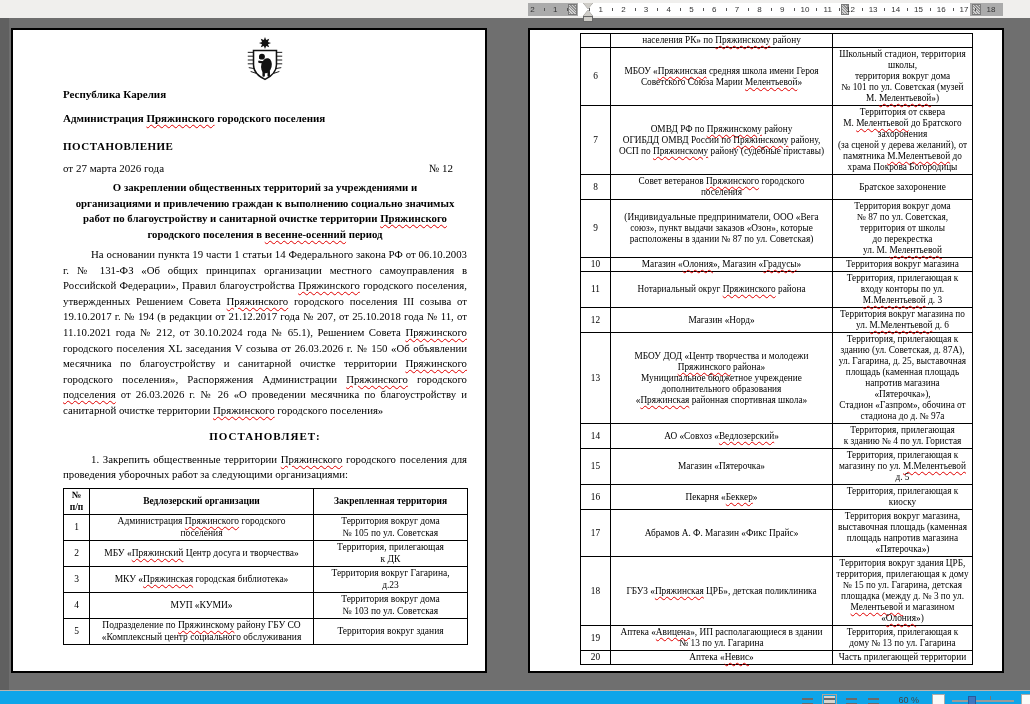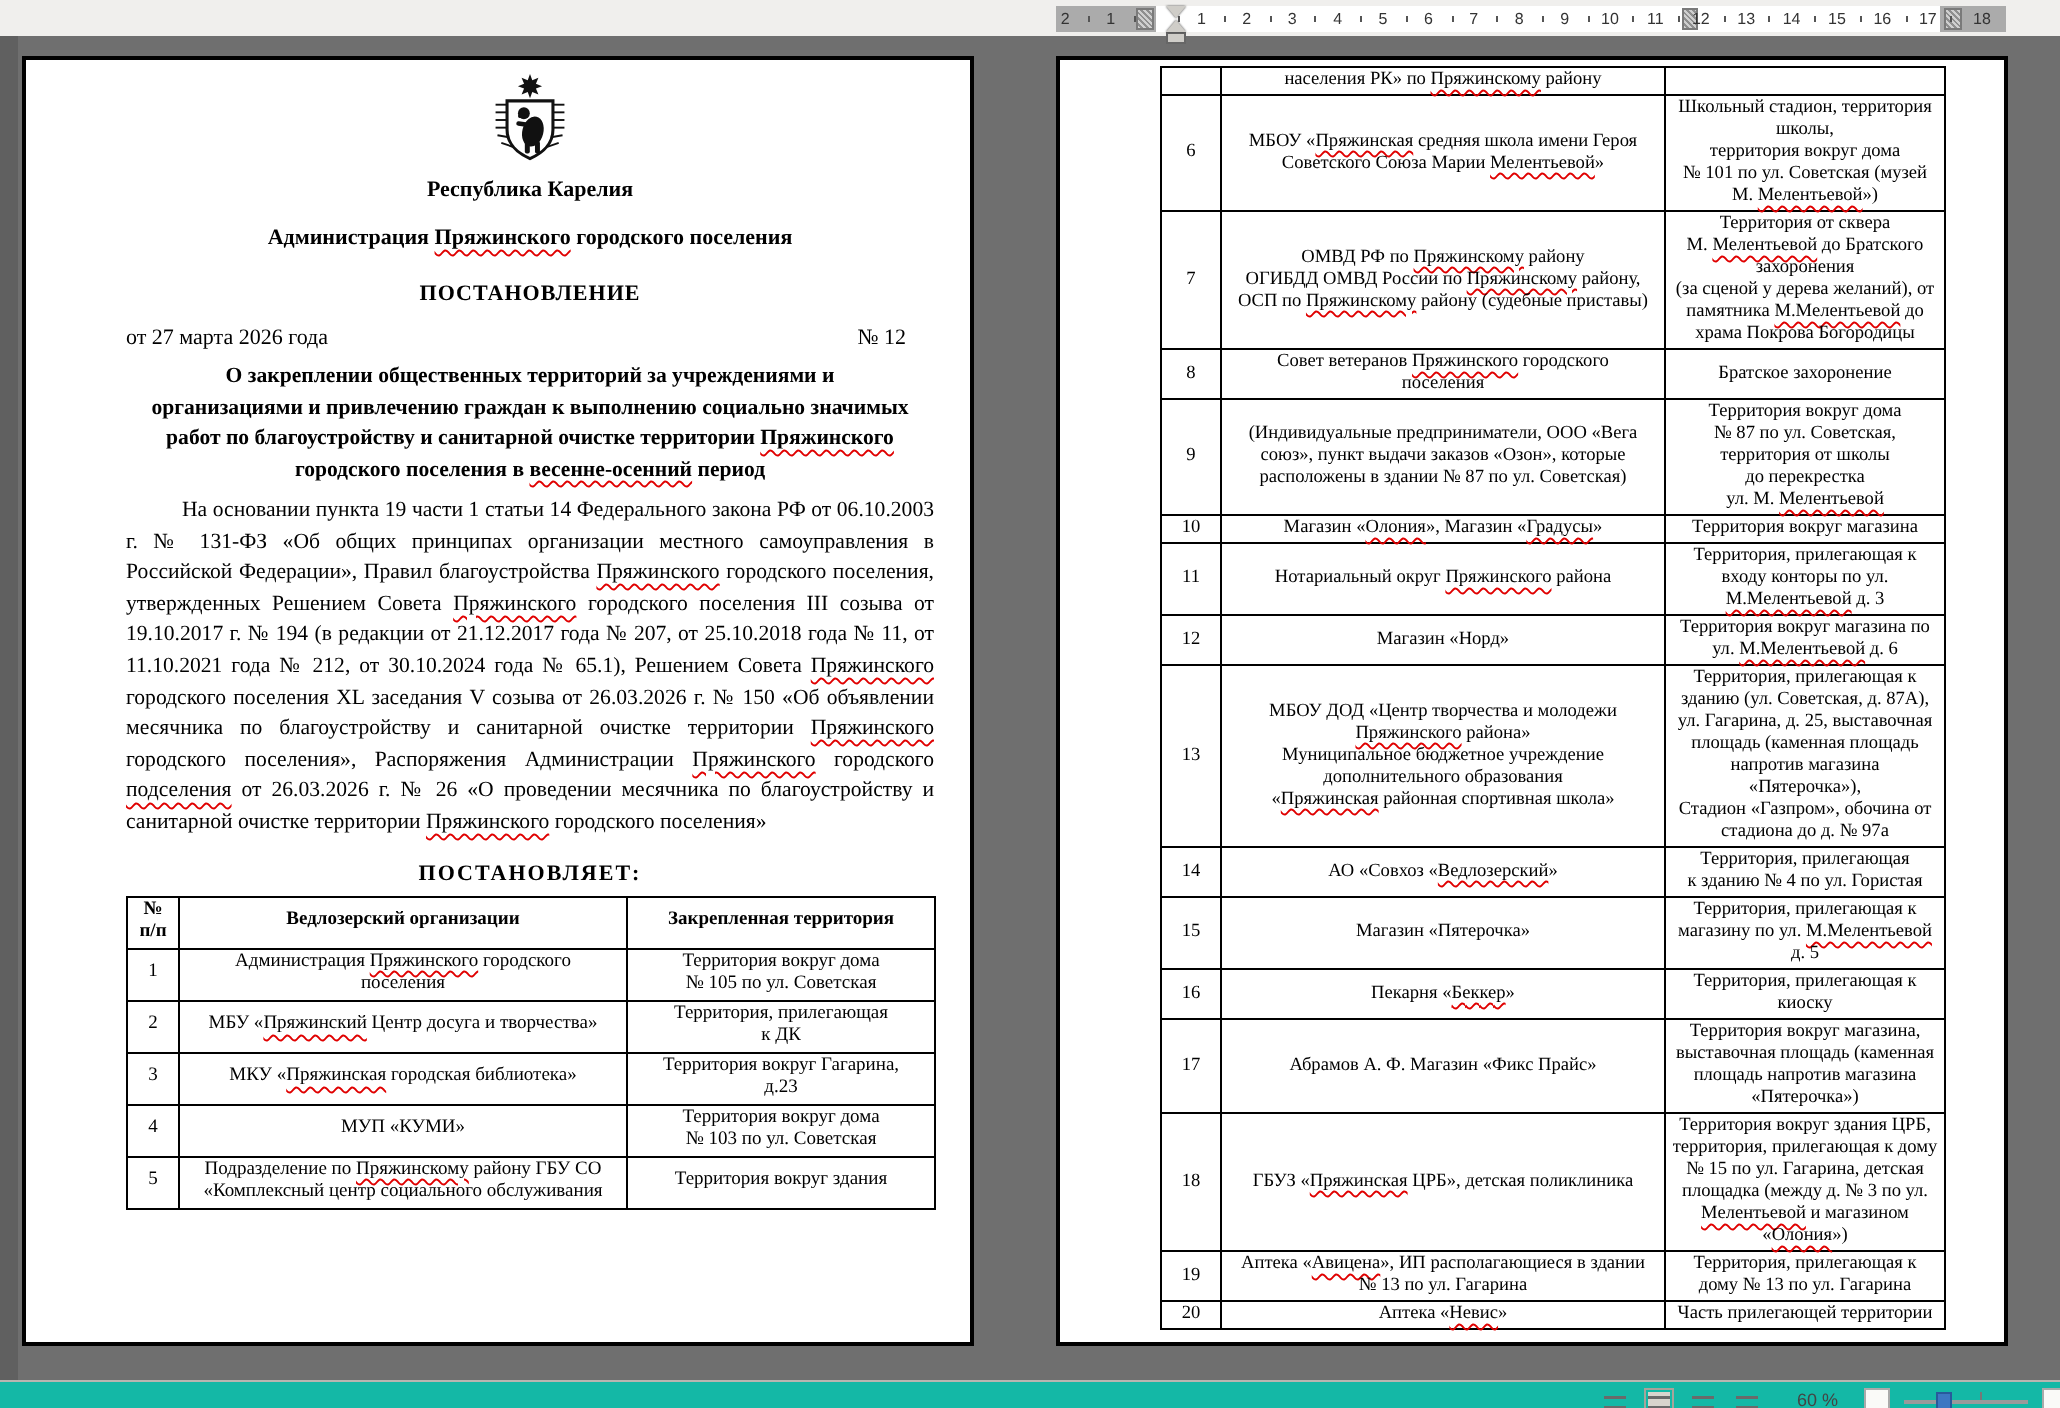--- a/index.html
+++ b/index.html
@@ -23,21 +23,21 @@
 
   
   .doc-page { position:absolute; top:28px; width:476px; height:645px; background:#fff;
               border:2px solid #000; overflow:hidden; z-index:2; }
   #page1 { left:11px; }
   #page2 { left:528px; }
   .doc-content { font-family:"Liberation Serif", serif; color:#000; height:100%; overflow:hidden; }
   #page1 .doc-content { padding:5px 18px 0 50px; }
   #page2 .doc-content { padding:3px 31px 0 50px; }
   .emblem-wrap { text-align:center; margin-top:2px; }
-  .hdr-line { font-size:11px; font-weight:bold; text-align:center; line-height:15px; }
+  .hdr-line { font-size:11px; font-weight:bold; line-height:15px; }
   .hdr-admin { margin-top:9px; }
   .hdr-doctype { margin-top:13px; letter-spacing:0.5px; }
   .date-row { display:flex; justify-content:space-between; font-size:11px; margin-top:7px; padding-right:14px; line-height:15px;font-family:Liberation Serif, serif; }
   .place { text-align:center; font-size:11px; line-height:14px; }
   .doc-title { font-size:10.8px; font-weight:bold; text-align:center; line-height:15.5px; margin-top:4px; padding:0 12px; }
   .doc-par { font-size:10.8px; text-align:justify; text-indent:28px; line-height:15.6px; margin-top:5px; }
   .resolves { font-size:11px; font-weight:bold; text-align:center; letter-spacing:1px; margin-top:11px; }
   .item-par { font-size:10.8px; text-align:justify; text-indent:28px; line-height:15.8px; margin-top:10px; }
 
   table.doc-table { border-collapse:collapse; width:100%; margin-top:5px; table-layout:fixed; }
@@ -46,21 +46,21 @@
   #page1 .doc-table th { font-size:9.5px; line-height:11.5px; font-weight:bold; }
   #page1 .doc-table td { font-size:9.5px; line-height:11.5px; }
   #page2 .doc-table td { font-size:9.3px; line-height:11px; }
   #page1 col.c-num { width:26px; } #page1 col.c-org { width:224px; } #page1 col.c-ter { width:154px; }
   #page2 col.c-num { width:30px; } #page2 col.c-org { width:222px; } #page2 col.c-ter { width:140px; }
 
   .sq { text-decoration:underline; text-decoration-style:wavy; text-decoration-color:#e00000;
         text-decoration-thickness:1px; text-underline-offset:2px; }
 
   
-  .status-bar { position:absolute; left:0; top:690px; width:1030px; height:14px; background:#14b8a6;
+  .status-bar { position:absolute; left:0; top:690px; width:1030px; height:14px; background:#0ea5e9;
                 border-top:1px solid #b8b5b0; overflow:hidden; z-index:5; }
   .status-right { position:absolute; right:0; top:2px; display:flex; align-items:flex-start; gap:7px; }
   .view-icon { width:15px; height:14px; margin-top:1px; padding:2px;
                background:repeating-linear-gradient(to bottom,transparent 0 2px,#6a6a6a 2px 3.5px,transparent 3.5px 5px) content-box; }
   .view-icon.selected { background-color:#d8d4cd; border:1px solid #a8a39a; padding:1px; }
   .zoom-label { font-size:9px; color:#444; margin:2px 6px 0 10px; }
   .zoom-out-btn { width:13px; height:13px; border:1px solid #aaa; background:#fafaf8; margin-top:1px; }
   .zoom-track { position:relative; width:62px; height:13px; margin-top:1px; }
   .zoom-track::before { content:""; position:absolute; left:0; top:6px; width:62px; height:2px; background:#9a9a9a; }
   .zoom-tick { position:absolute; left:38px; top:2px; width:1px; height:4px; background:#777; }
@@ -160,20 +160,21 @@
     <div class="hdr-line">Республика Карелия</div>
     <div class="hdr-line hdr-admin">Администрация <span class="sq">Пряжинского</span>  городского поселения</div>
     <div class="hdr-line hdr-doctype">ПОСТАНОВЛЕНИЕ</div>
     <div class="date-row">
       <span>от 27 марта 2026 года</span>
       <span>№ 12</span>
     </div>
     <div class="doc-title">О закреплении общественных территорий за учреждениями и организациями и привлечению граждан к выполнению социально значимых работ по благоустройству и санитарной очистке территории <span class="sq">Пряжинского</span> городского поселения в <span class="sq">весенне-осенний</span> период</div>
     <div class="doc-par">На основании  пункта 19 части 1 статьи 14 Федерального закона РФ от 06.10.2003 г. № 131-ФЗ «Об общих принципах организации местного самоуправления в Российской Федерации», Правил благоустройства <span class="sq">Пряжинского</span> городского поселения, утвержденных Решением Совета <span class="sq">Пряжинского</span> городского поселения III  созыва от 19.10.2017 г. № 194 (в редакции от 21.12.2017 года № 207,  от 25.10.2018 года № 11, от 11.10.2021 года № 212, от 30.10.2024 года № 65.1), Решением Совета <span class="sq">Пряжинского</span> городского поселения XL заседания V  созыва от 26.03.2026 г. № 150 «Об объявлении месячника по благоустройству и санитарной очистке территории <span class="sq">Пряжинского</span> городского поселения», Распоряжения Администрации <span class="sq">Пряжинского</span> городского <span class="sq">подселения</span> от 26.03.2026 г. № 26 «О проведении месячника по благоустройству и санитарной очистке территории <span class="sq">Пряжинского</span> городского поселения»</div>
     <div class="resolves">ПОСТАНОВЛЯЕТ:</div>
+    <div class="item-par">1. Закрепить общественные территории <span class="sq">Пряжинского</span> городского поселения для проведения уборочных работ  за следующими организациями:</div>
     <table class="doc-table">
       <colgroup>
           <col class="c-num">
           <col class="c-org">
           <col class="c-ter">
         </colgroup>
       <thead>
         <tr>
           <th>№
 п/п</th>

